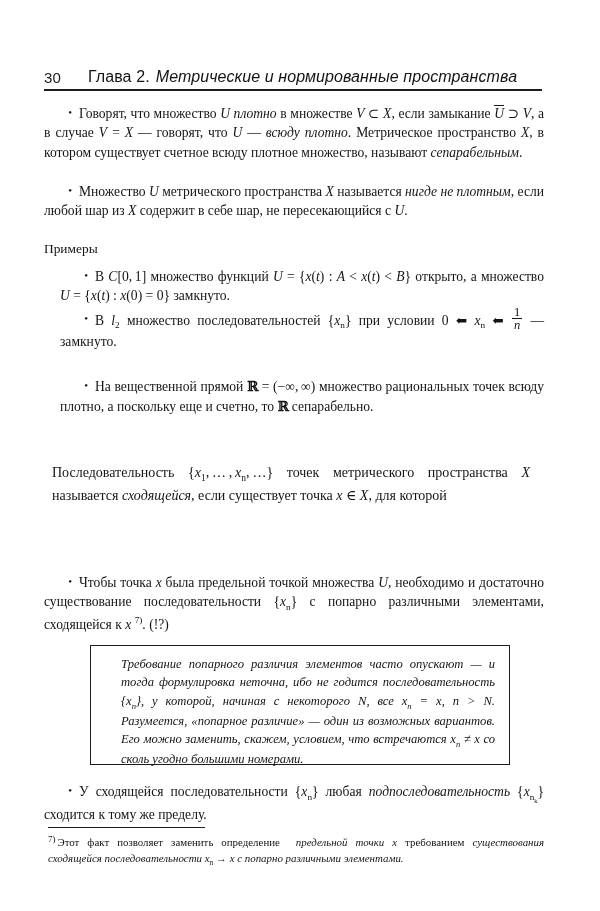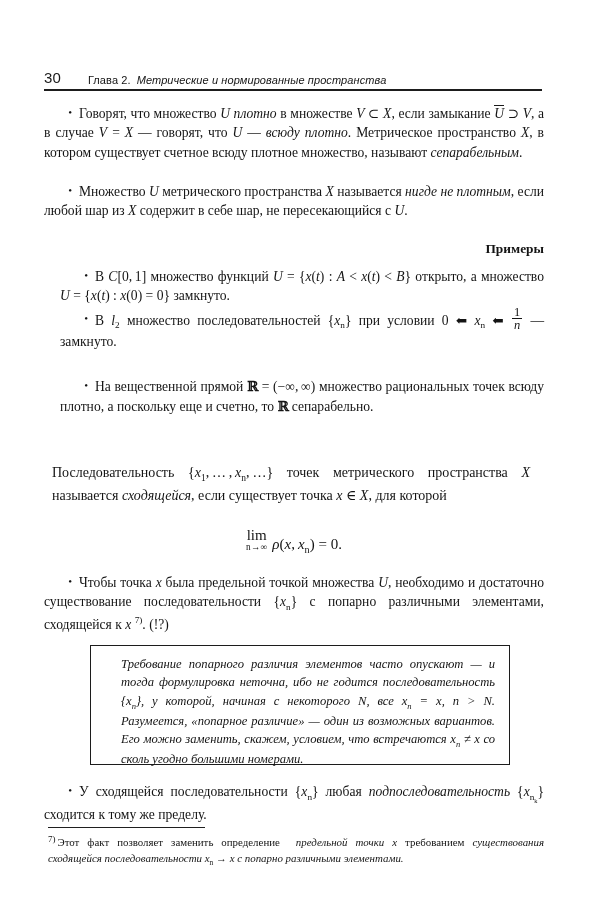--- a/index.html
+++ b/index.html
@@ -37,21 +37,21 @@
     letter-spacing: 0.1px;
   }
   .runhead .folio {
     font-family: "Liberation Sans", "DejaVu Sans", sans-serif;
     font-size: 15px;
     margin-right: 27px;
     color: #1a1a1a;
   }
   .runhead .chaptitle {
     font-family: "Liberation Sans", "DejaVu Sans", sans-serif;
-    font-size: 11px;
+    font-size: 16px;
   }
   .runhead .chaptitle i { font-style: italic; }
   .runhead .chapnum { font-style: normal; margin-right: 6px; }
   .headrule {
     position: absolute;
     left: 44px;
     top: 89px;
     width: 498px;
     height: 1.6px;
     background: #1d1d1d;
@@ -103,23 +103,23 @@
     padding-top: 1px;
   }
   .bb { font-family: "DejaVu Serif", serif; font-weight: 600; letter-spacing: -0.4px; }
 
   
   .examples-head {
     position: absolute;
     left: 44px;
     top: 241px;
     width: 500px;
-    text-align: right;
+    text-align: left;
     font-size: 13.4px;
-    font-weight: bold;
+    font-weight: normal;
   }
 
   
   .sec-head {
     position: absolute;
     left: 52px;
     top: 428px;
     font-family: "Liberation Sans", "DejaVu Sans", sans-serif;
     font-weight: bold;
     font-size: 15.6px;
@@ -228,26 +228,20 @@
     </p>
   </div>
 
 
   <div style="position:absolute; left:52px; top:463px; width:478px;">
     <p style="font-size:14px; line-height:1.45; text-align:justify;">
       Последовательность {<span class="mi">x</span><sub>1</sub>, … , <span class="mi">x</span><sub>n</sub>, …} точек метрического пространства <span class="mi">X</span> называется <i>сходящейся</i>, если существует точка <span class="mi">x</span> ∈ <span class="mi">X</span>, для которой
     </p>
   </div>
 
-  <div class="display-eq">
-    <span class="limop">
-      <span class="lbody">lim</span>
-      <span class="lsub">n→∞</span>
-    </span><span><span class="mi">ρ</span>(<span class="mi">x</span>, <span class="mi">x</span><sub>n</sub>) = 0.</span>
-  </div>
 
   <div style="position:absolute; left:44px; top:573px; width:500px;">
     <p class="bulletpara">
       <span class="bul"></span>Чтобы точка <span class="mi">x</span> была предельной точкой множества <span class="mi">U</span>, необходимо и достаточно существование последовательности {<span class="mi">x</span><sub>n</sub>} с попарно различными элементами, сходящейся к <span class="mi">x</span> <sup>7)</sup>. (!?)
     </p>
   </div>
 
   <div class="framebox">
     <p>
       Требование попарного различия элементов часто опускают — и тогда формулировка неточна, ибо не годится последовательность {<span class="mi">x</span><sub>n</sub>}, у которой, начиная с некоторого <span class="mi">N</span>, все <span class="mi">x</span><sub>n</sub> = <span class="mi">x</span>, <span class="mi">n</span> &gt; <span class="mi">N</span>. Разумеется, «попарное различие» — один из возможных вариантов. Его можно заменить, скажем, условием, что встречаются <span class="mi">x</span><sub>n</sub> ≠ <span class="mi">x</span> со сколь угодно большими номерами.

